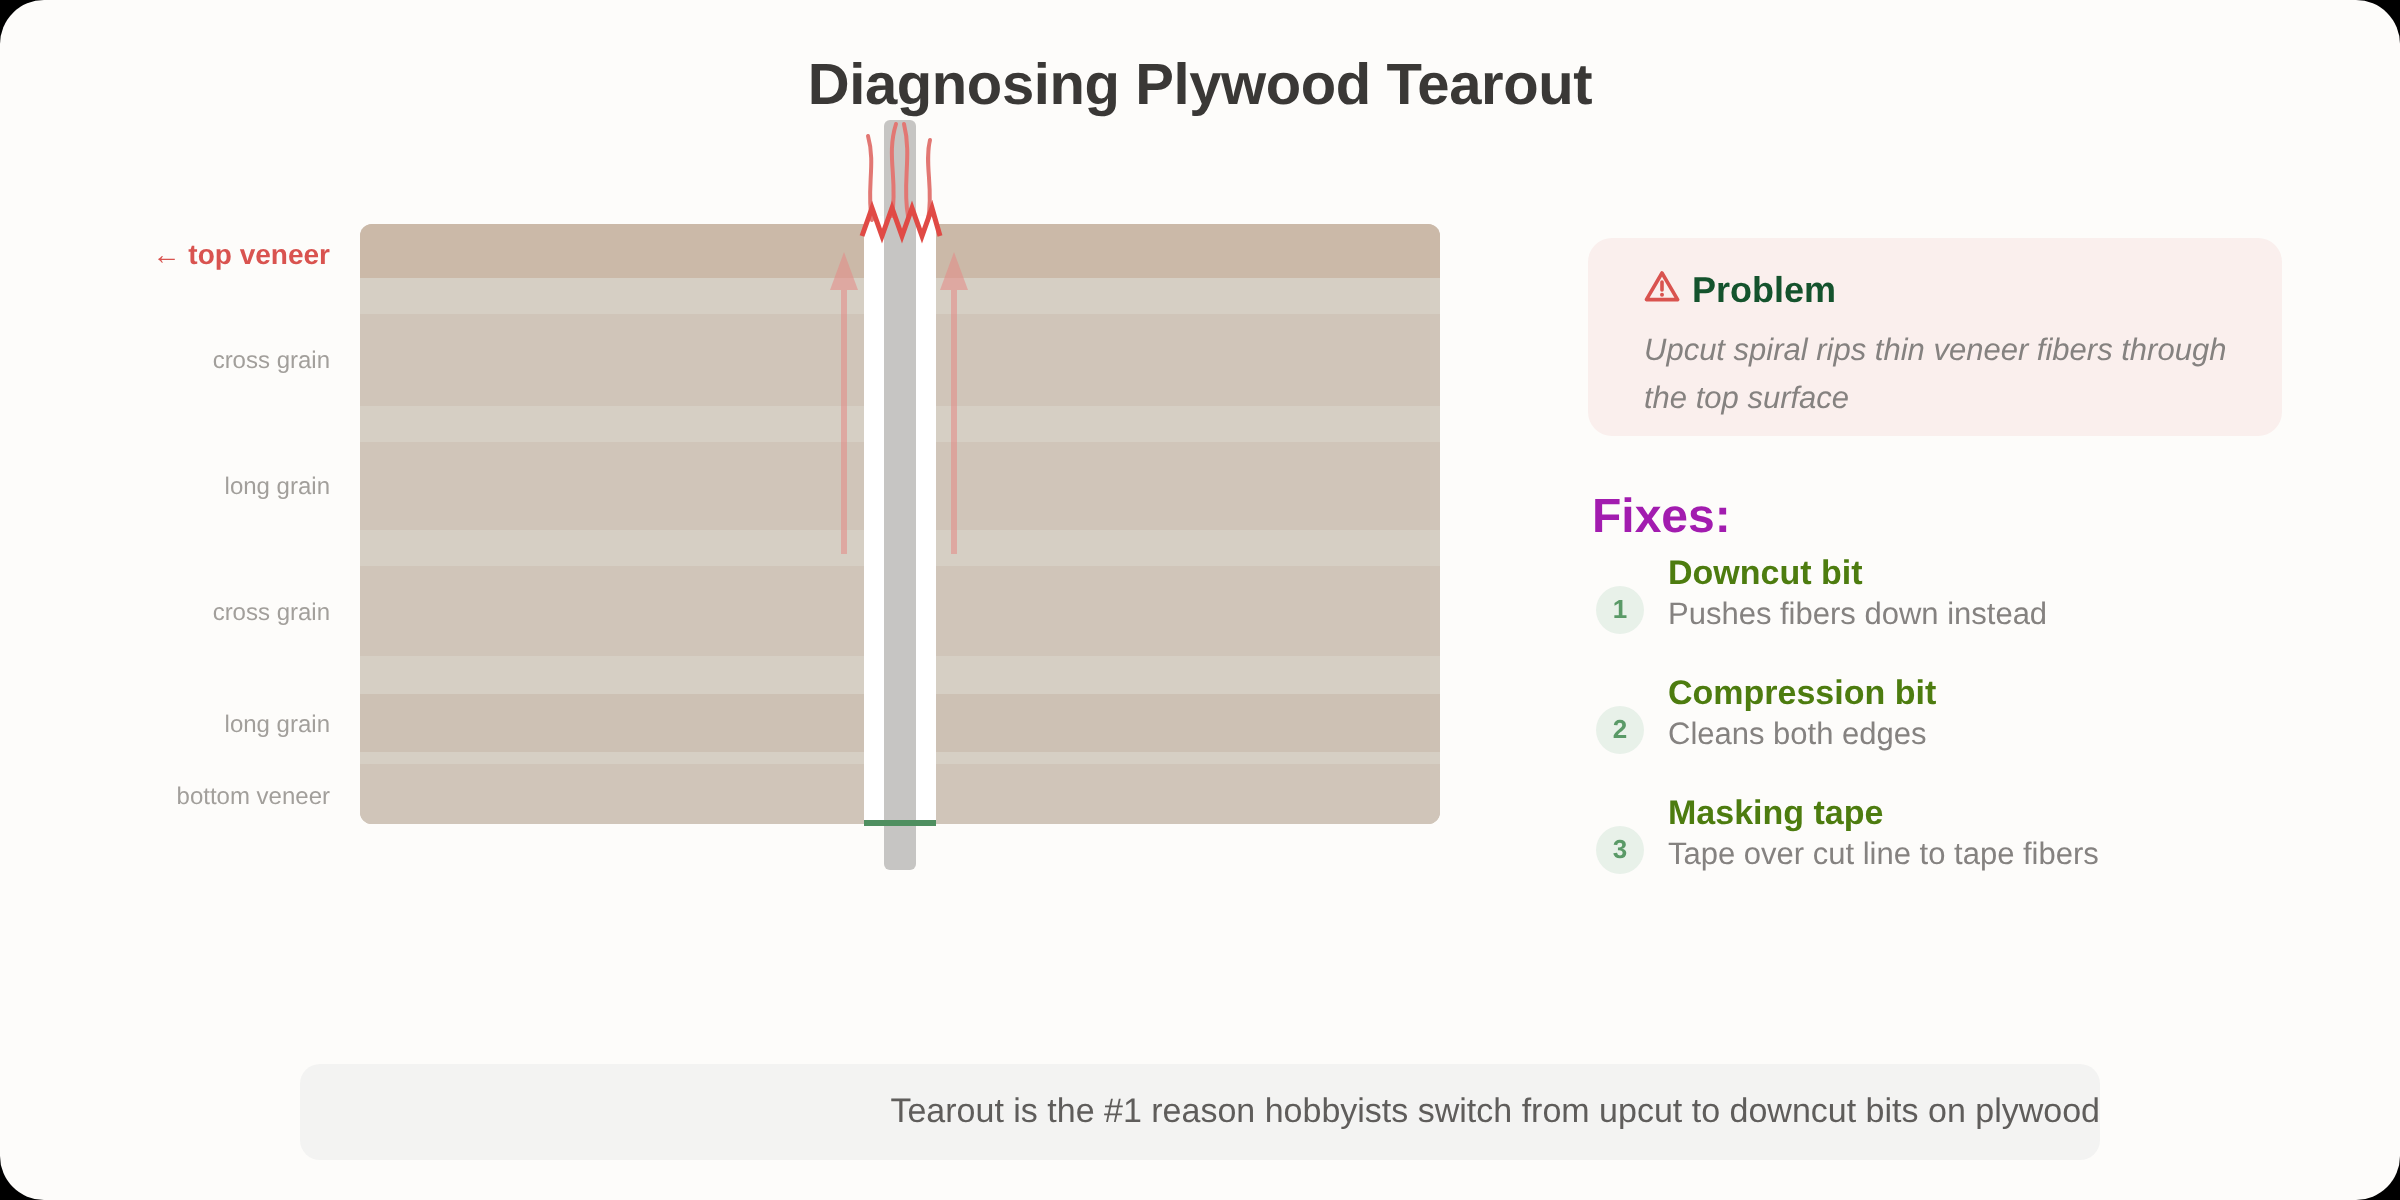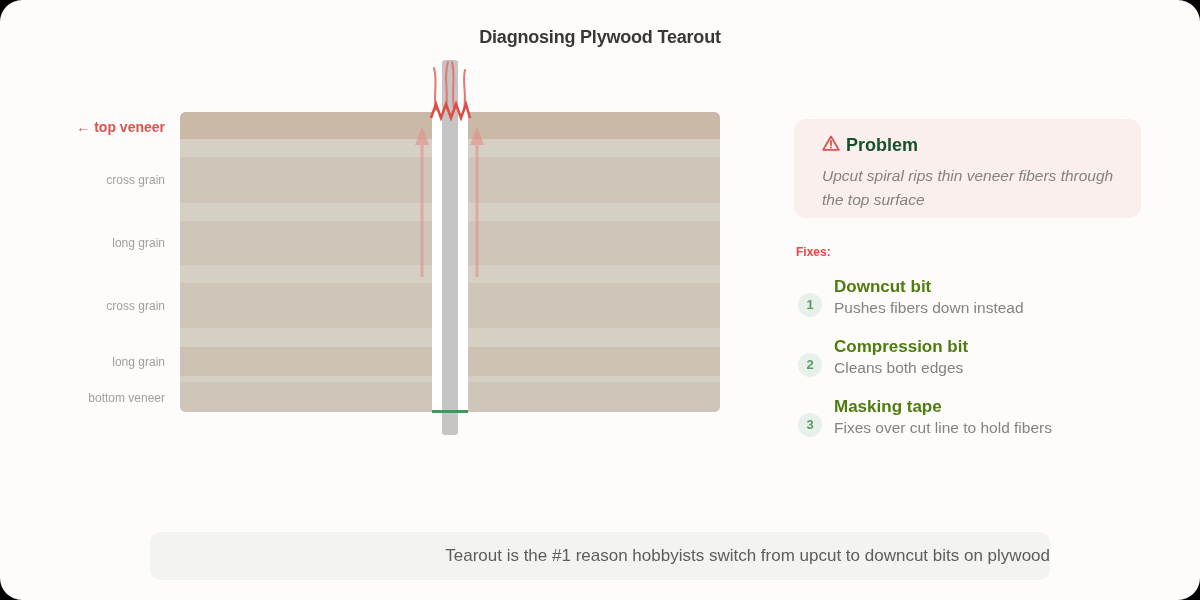--- a/index.html
+++ b/index.html
@@ -1,25 +1,25 @@
 <!DOCTYPE html>
 <html><head>
 <meta charset="utf-8">
 <style>
   html, body { margin: 0; padding: 0; background: #000; }
   body { width: 1200px; height: 600px; overflow: hidden; font-family: "Liberation Sans", "DejaVu Sans", sans-serif; }
   .frame { position: absolute; left: 0; top: 0; width: 1200px; height: 600px; background: #fdfcfa; border-radius: 22px; overflow: hidden; }
-  .title { position: absolute; left: 0; right: 0; top: 27px; text-align: center; font-size: 18px; font-weight: bold; color: #3a3836; letter-spacing: -0.2px; }
+  .title { position: absolute; left: 0; right: 0; top: 27px; text-align: center; font-size: 29px; font-weight: bold; color: #3a3836; letter-spacing: -0.2px; }
   .layer-label { position: absolute; right: 1035px; font-size: 12px; color: #a29f9b; white-space: nowrap; text-align: right; }
   .layer-label.accent { color: #d9534f; font-weight: bold; font-size: 14px; }
   .diagram { position: absolute; left: 0; top: 0; width: 1200px; height: 600px; }
   .problem-card { position: absolute; left: 794px; top: 119px; width: 347px; height: 99px; background: #faefed; border-radius: 12px; }
   .problem-title { position: absolute; left: 28px; top: 16px; font-size: 18px; font-weight: bold; color: #14532d; display: flex; align-items: center; gap: 6px; }
   .problem-text { position: absolute; left: 28px; top: 45px; width: 300px; font-size: 15.5px; line-height: 24px; color: #858280; font-style: italic; }
-  .fixes-heading { position: absolute; left: 796px; top: 245px; font-size: 12px; font-weight: bold; color: #ef4444; }
+  .fixes-heading { position: absolute; left: 796px; top: 245px; font-size: 24px; font-weight: bold; color: #a21caf; }
   .fix-item { position: absolute; left: 798px; width: 360px; height: 44px; }
   .fix-badge { position: absolute; left: 0; top: 8px; width: 24px; height: 24px; border-radius: 12px; background: #e8f1e9; color: #5a9a67; font-size: 13px; font-weight: bold; text-align: center; line-height: 24px; }
   .fix-title { position: absolute; left: 36px; top: -8px; font-size: 17px; font-weight: bold; color: #4d7c0f; white-space: nowrap; }
   .fix-desc { position: absolute; left: 36px; top: 14px; font-size: 15.5px; color: #858280; white-space: nowrap; }
   .footer-note { position: absolute; left: 150px; top: 532px; width: 900px; height: 48px; background: #f3f3f2; border-radius: 10px; text-align: right; line-height: 48px; font-size: 17px; color: #5f5d5b; }
 </style>
 </head>
 <body>
 
 <div class="frame">
@@ -102,17 +102,17 @@
     <div class="fix-desc">Pushes fibers down instead</div>
   </div>
   <div class="fix-item" style="top:345px;">
     <div class="fix-badge">2</div>
     <div class="fix-title">Compression bit</div>
     <div class="fix-desc">Cleans both edges</div>
   </div>
   <div class="fix-item" style="top:405px;">
     <div class="fix-badge">3</div>
     <div class="fix-title">Masking tape</div>
-    <div class="fix-desc">Fixes over cut line to hold fibers</div>
+    <div class="fix-desc">Tape over cut line to tape fibers</div>
   </div>
 
   <div class="footer-note">Tearout is the #1 reason hobbyists switch from upcut to downcut bits on plywood</div>
 </div>
 
 </body></html>

